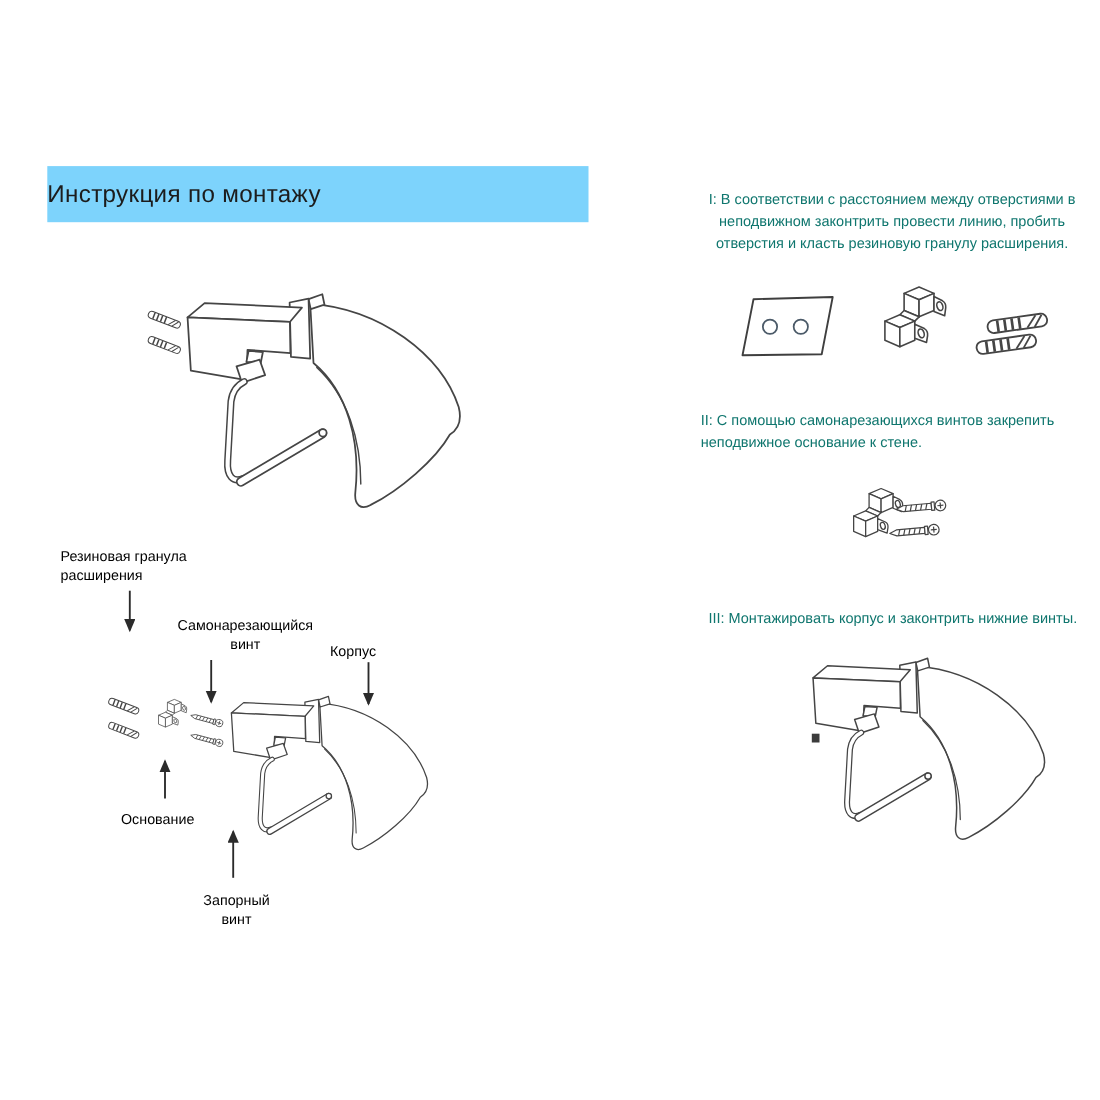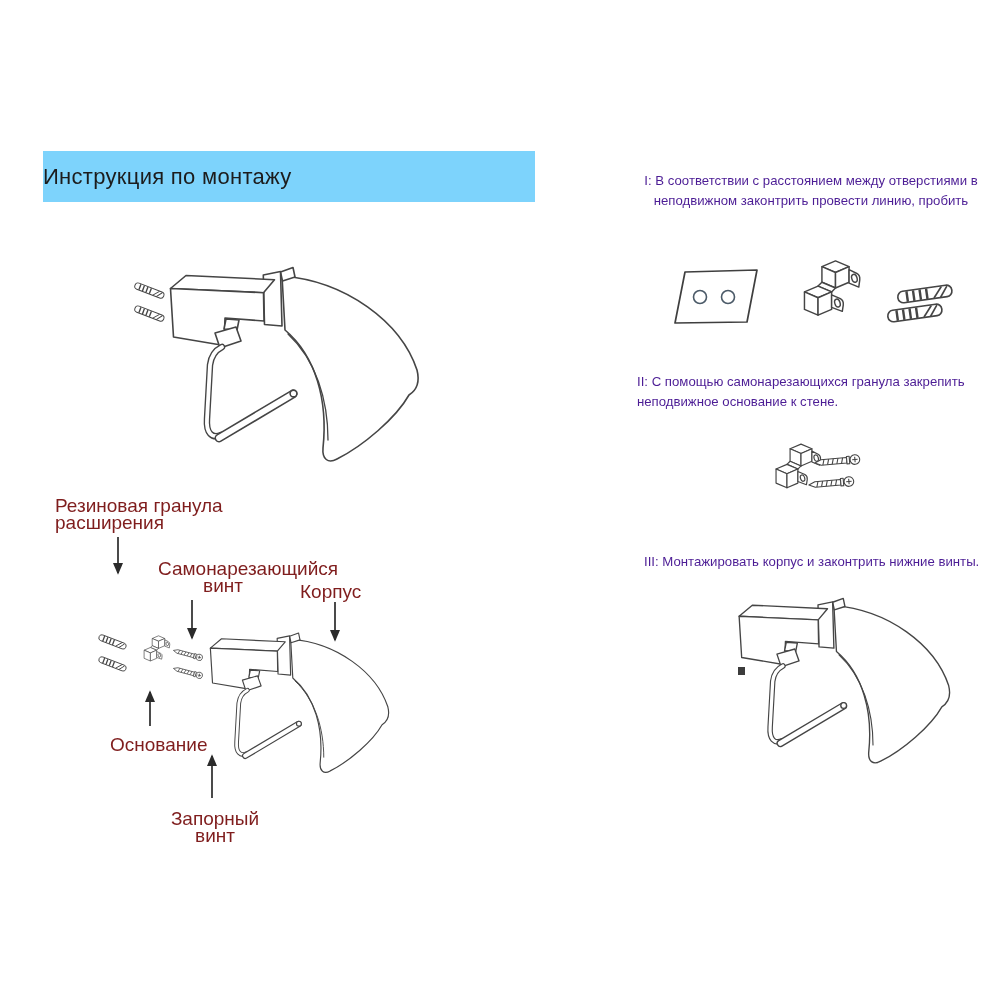--- a/index.html
+++ b/index.html
@@ -7,23 +7,23 @@
   .page {
     position:relative; width:1000px; height:1000px; background:#ffffff;
     font-family:"Liberation Sans", sans-serif; overflow:hidden;
   }
   .abs { position:absolute; }
   .banner {
     left:15px; top:151px; width:492px; height:51px; background:#7dd3fc;
     display:flex; align-items:center; margin-left:28px;
   }
   .banner-title { font-size:22px; color:#1c1c1c; letter-spacing:.3px; }
-  .lbl { font-size:19px; color:#7f1d1d; line-height:17px; }
+  .lbl { font-size:13px; color:#000000; line-height:17px; }
   .lbl.center { text-align:center; }
-  .step-text { font-size:13.2px; color:#4c1d95; line-height:20px; }
+  .step-text { font-size:13.2px; color:#0f766e; line-height:20px; }
   .step-text.center { text-align:center; }
   svg.d { position:absolute; overflow:visible; }
   .defs-holder { position:absolute; width:0; height:0; overflow:hidden; }
 </style>
 </head>
 <body>
 
 <div class="page">
 
   <svg class="defs-holder" aria-hidden="true">
@@ -146,37 +146,38 @@
     <div>Основание</div>
   </div>
   <div class="abs lbl center" style="left:155px;top:810px;width:120px">
     <div>Запорный</div>
     <div>винт</div>
   </div>
 
   <div class="abs step-text center" style="left:636px;top:171px;width:350px">
     <div>I: В соответствии с расстоянием между отверстиями в</div>
     <div>неподвижном законтрить провести линию, пробить</div>
+    <div>отверстия и класть резиновую гранулу расширения.</div>
   </div>
 
   <svg class="d" style="left:665px;top:255px" width="310" height="95" viewBox="0 0 310 95">
     <g stroke="#3f3f3f" stroke-width="1.7" fill="#ffffff" stroke-linejoin="round">
       <path d="M20,17 L92,15 L82,67 L10,68 Z"></path>
       <circle cx="35" cy="42" r="6.5" stroke="#4b5a68" stroke-width="1.6"></circle>
       <circle cx="63" cy="42" r="6.5" stroke="#4b5a68" stroke-width="1.6"></circle>
     </g>
     <use href="#base-block" transform="translate(122,2) scale(0.97)"></use>
     <g>
       <use href="#anchor-plug" transform="translate(230,34) rotate(-8) scale(1.1)"></use>
       <use href="#anchor-plug" transform="translate(220,53) rotate(-8) scale(1.1)"></use>
     </g>
   </svg>
 
   <div class="abs step-text" style="left:637px;top:372px;width:350px">
-    <div>II: С помощью самонарезающихся гранула закрепить</div>
+    <div>II: С помощью самонарезающихся винтов закрепить</div>
     <div>неподвижное основание к стене.</div>
   </div>
 
   <svg class="d" style="left:750px;top:435px" width="150" height="90" viewBox="0 0 150 90">
     <use href="#base-block" transform="translate(12,6) scale(0.78)"></use>
     <g>
       <use href="#screw-h" transform="translate(62,22) rotate(-5) scale(0.78)"></use>
       <use href="#screw-h" transform="translate(56,44) rotate(-5) scale(0.78)"></use>
     </g>
   </svg>

